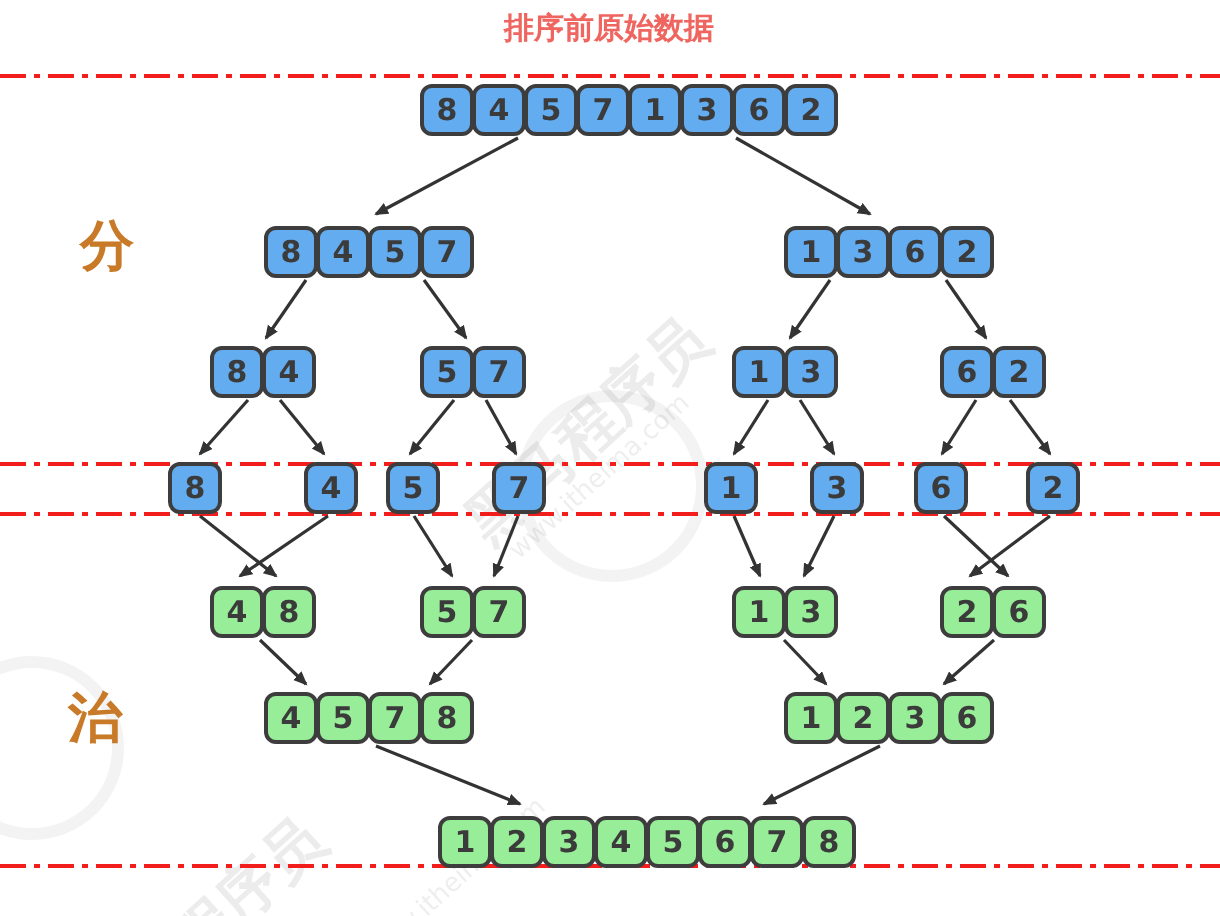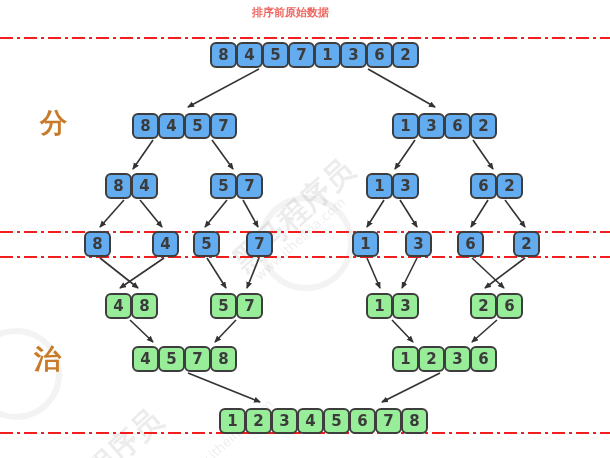--- a/index.html
+++ b/index.html
@@ -14,21 +14,21 @@
   .cell{
     width:27px;height:26px;box-sizing:border-box;
     border:2px solid var(--border,#3d3d3d);border-radius:6px;
     display:flex;align-items:center;justify-content:center;
     font-size:15px;font-weight:600;color:#3b3b3b;
     background:var(--blue_fill,#64acf0);
   }
   .cell + .cell{margin-left:-1px;}
   .node.green .cell{background:var(--green_fill,#98ee98);}
   .lbl{position:absolute;z-index:3;white-space:nowrap;}
-  .lbl.red{color:var(--label_red,#ef6661);font-size:11px;font-weight:bold;}
+  .lbl.red{color:var(--label_red,#ef6661);font-size:15px;font-weight:bold;}
   .lbl.orange{color:var(--phase_orange,#c87a28);font-size:27px;font-weight:bold;}
   .wm-text{position:absolute;color:rgba(70,70,70,0.10);font-weight:bold;
     font-size:30px;transform:rotate(-42deg);transform-origin:left bottom;white-space:nowrap;}
   .wm-url{position:absolute;color:rgba(70,70,70,0.09);font-size:13px;
     transform:rotate(-42deg);transform-origin:left bottom;white-space:nowrap;}
   .wm-ring{position:absolute;border:6px solid rgba(80,80,80,0.07);border-radius:50%;}
 </style>
 </head>
 <body>
 

